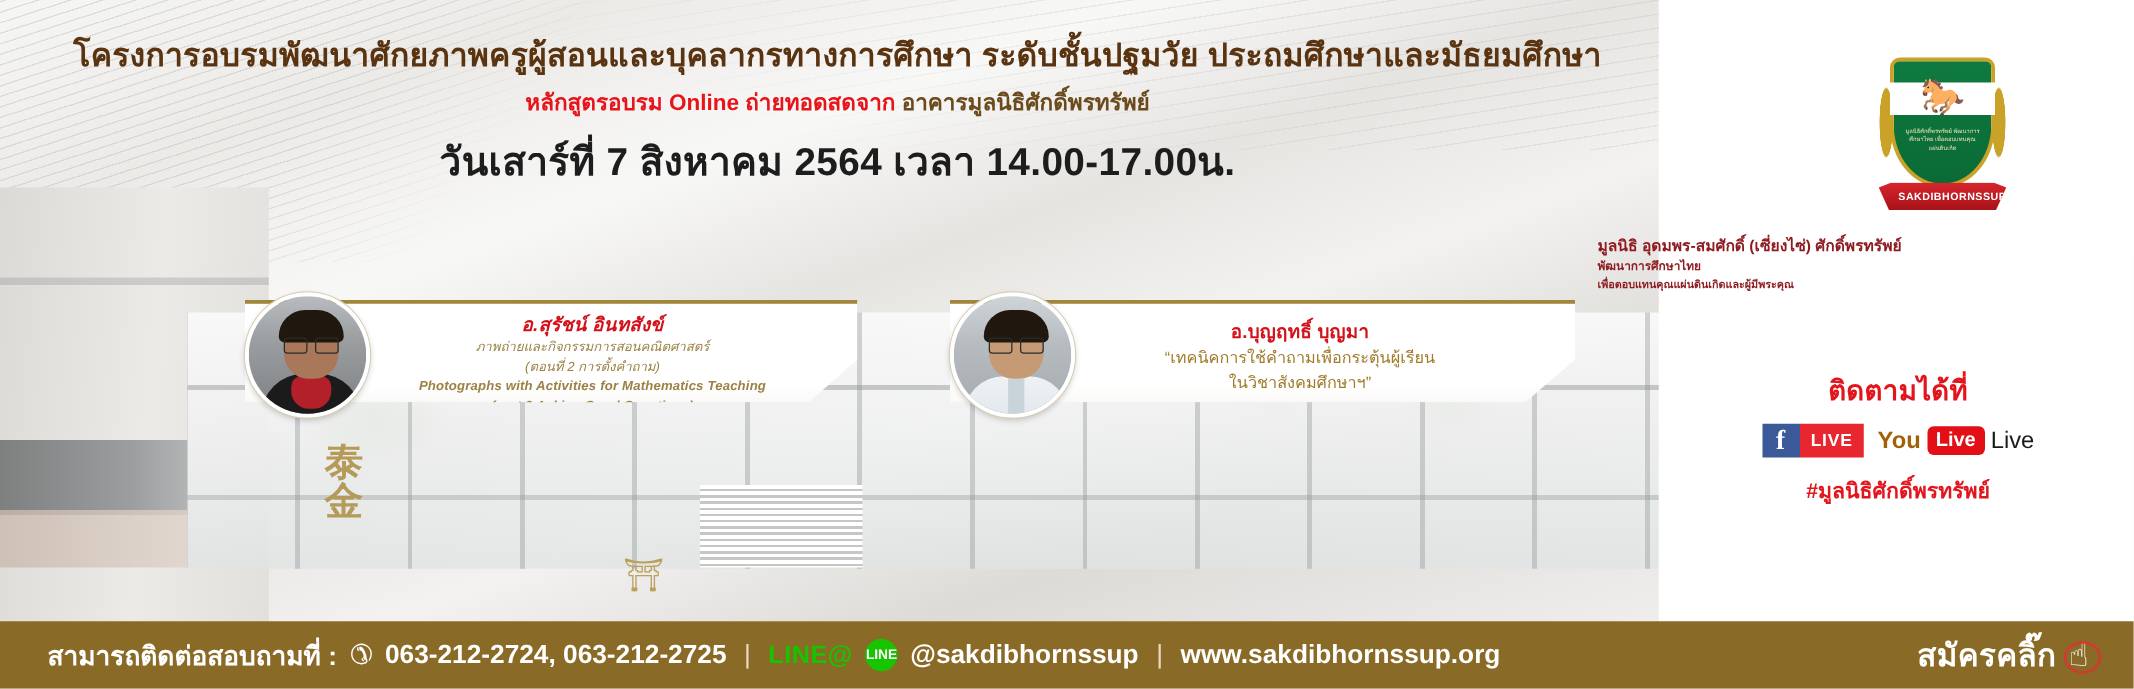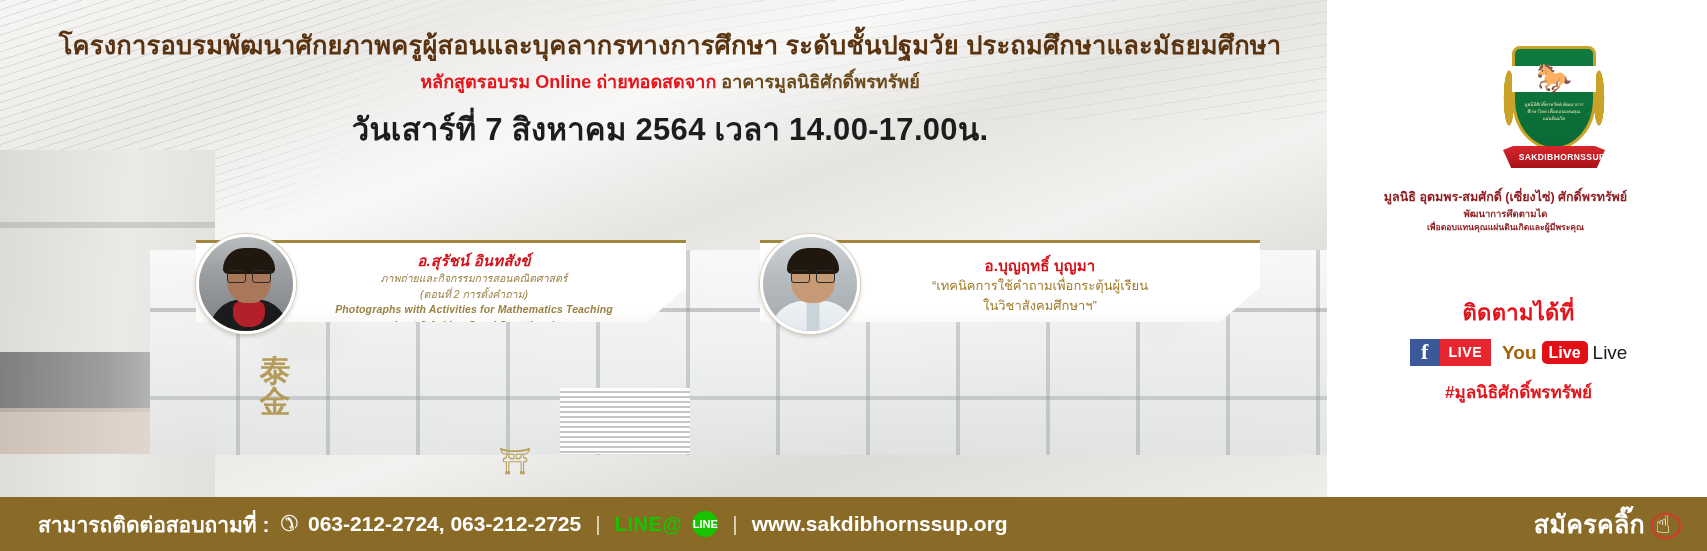--- a/index.html
+++ b/index.html
@@ -210,21 +210,21 @@
   .crest-ribbon span{
     display:block; color:#fff; font-size:8.5px; font-weight:bold;
     text-align:right; line-height:22px; letter-spacing:.4px;
     font-family:Liberation Sans, sans-serif;
   }
   .crest-motto {
     position:absolute; left:26px; top:72px; width:60px;
     color:#f2e6b8; font-size:4.6px; text-align:center; line-height:1.5;
   }
 
-  .org-lines { position:absolute; left:1317px; top:188px; width:377px; text-align:center; }
+  .org-lines { position:absolute; left:1278px; top:188px; width:377px; }
   .org-1 { font-size:12.5px; font-weight:bold; color:#8d1b1f; line-height:1.5; }
   .org-2 { font-size:9.5px; font-weight:bold; color:#8d1b1f; line-height:1.5; }
   .org-3 { font-size:8.6px; font-weight:bold; color:#8d1b1f; line-height:1.6; }
 
   .follow { position:absolute; left:1330px; top:295px; width:377px; text-align:center; }
   .follow-title { font-size:22px; font-weight:bold; color:#e2151c; letter-spacing:.3px; }
 
   .social { margin-top:9px; display:flex; justify-content:center; align-items:center; gap:11px; }
   .fb-badge { display:flex; align-items:center; height:27px; }
   .fb-sq {
@@ -353,21 +353,21 @@
     <div class="crest-band"></div>
     <div class="crest-horse">🐎</div>
     <div class="crest-motto">มูลนิธิศักดิ์พรทรัพย์ พัฒนาการศึกษาไทย เพื่อตอบแทนคุณแผ่นดินเกิด</div>
     <div class="crest-ribbon">
       <span>SAKDIBHORNSSUP</span>
     </div>
   </div>
 
   <div class="org-lines">
     <div class="org-1">มูลนิธิ อุดมพร-สมศักดิ์ (เซี่ยงไซ่) ศักดิ์พรทรัพย์</div>
-    <div class="org-2">พัฒนาการศึดตามได</div>
+    <div class="org-2">พัฒนาการศึกษาไทย</div>
     <div class="org-3">เพื่อตอบแทนคุณแผ่นดินเกิดและผู้มีพระคุณ</div>
   </div>
 
   <div class="follow">
     <div class="follow-title">ติดตามได้ที่</div>
     <div class="social">
       <div class="fb-badge">
         <div class="fb-sq">f</div>
         <div class="live-sq">LIVE</div>
       </div>
@@ -382,20 +382,21 @@
   <div class="hashtag">#มูลนิธิศักดิ์พรทรัพย์</div>
 
   <div class="footer">
     <div class="f-inner">
       <span>สามารถติดต่อสอบถามที่ :</span>
       <span class="f-phone-icon">✆</span>
       <span>063-212-2724, 063-212-2725</span>
       <span class="f-sep">|</span>
       <span class="line-at">LINE@</span>
       <span class="line-bubble">LINE</span>
+      <span>@sakdibhornssup</span>
       <span class="f-sep">|</span>
       <span>www.sakdibhornssup.org</span>
     </div>
     <div class="f-right">
       <span class="f-apply">สมัครคลิ๊ก</span>
       <span class="cursor-icon">
         <span class="hand">☝</span>
         <span class="ring"></span>
       </span>
     </div>

